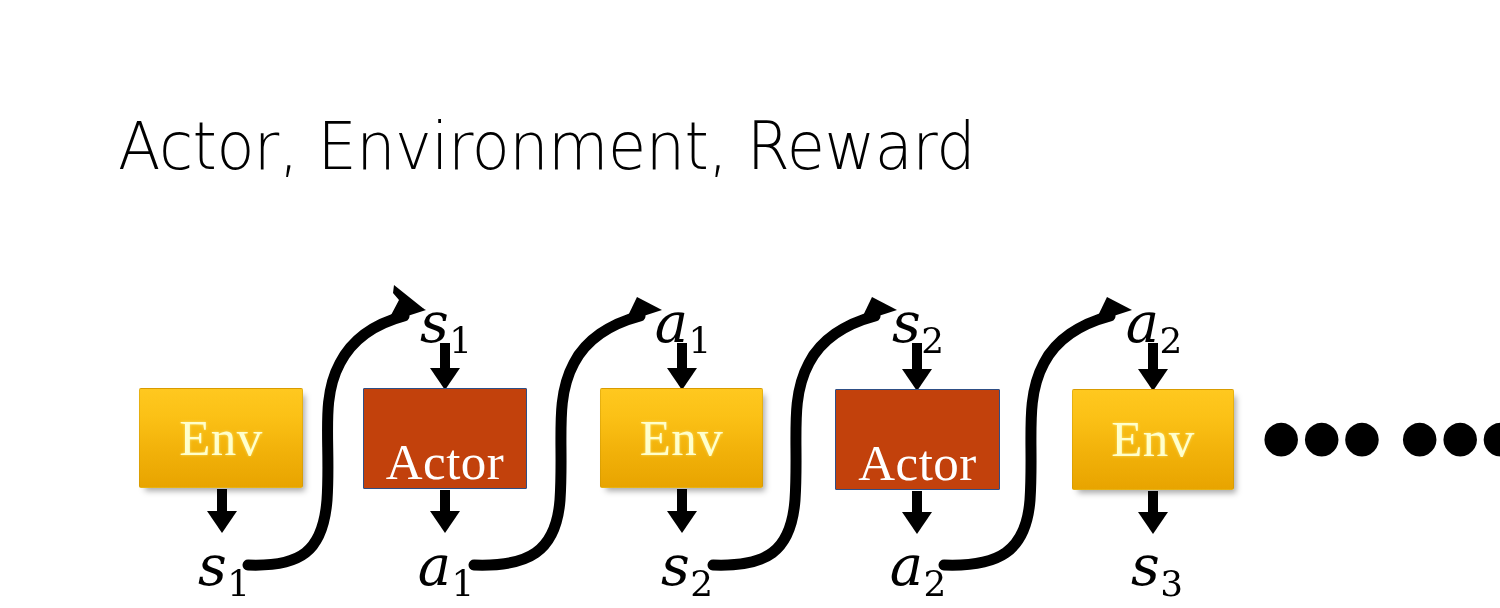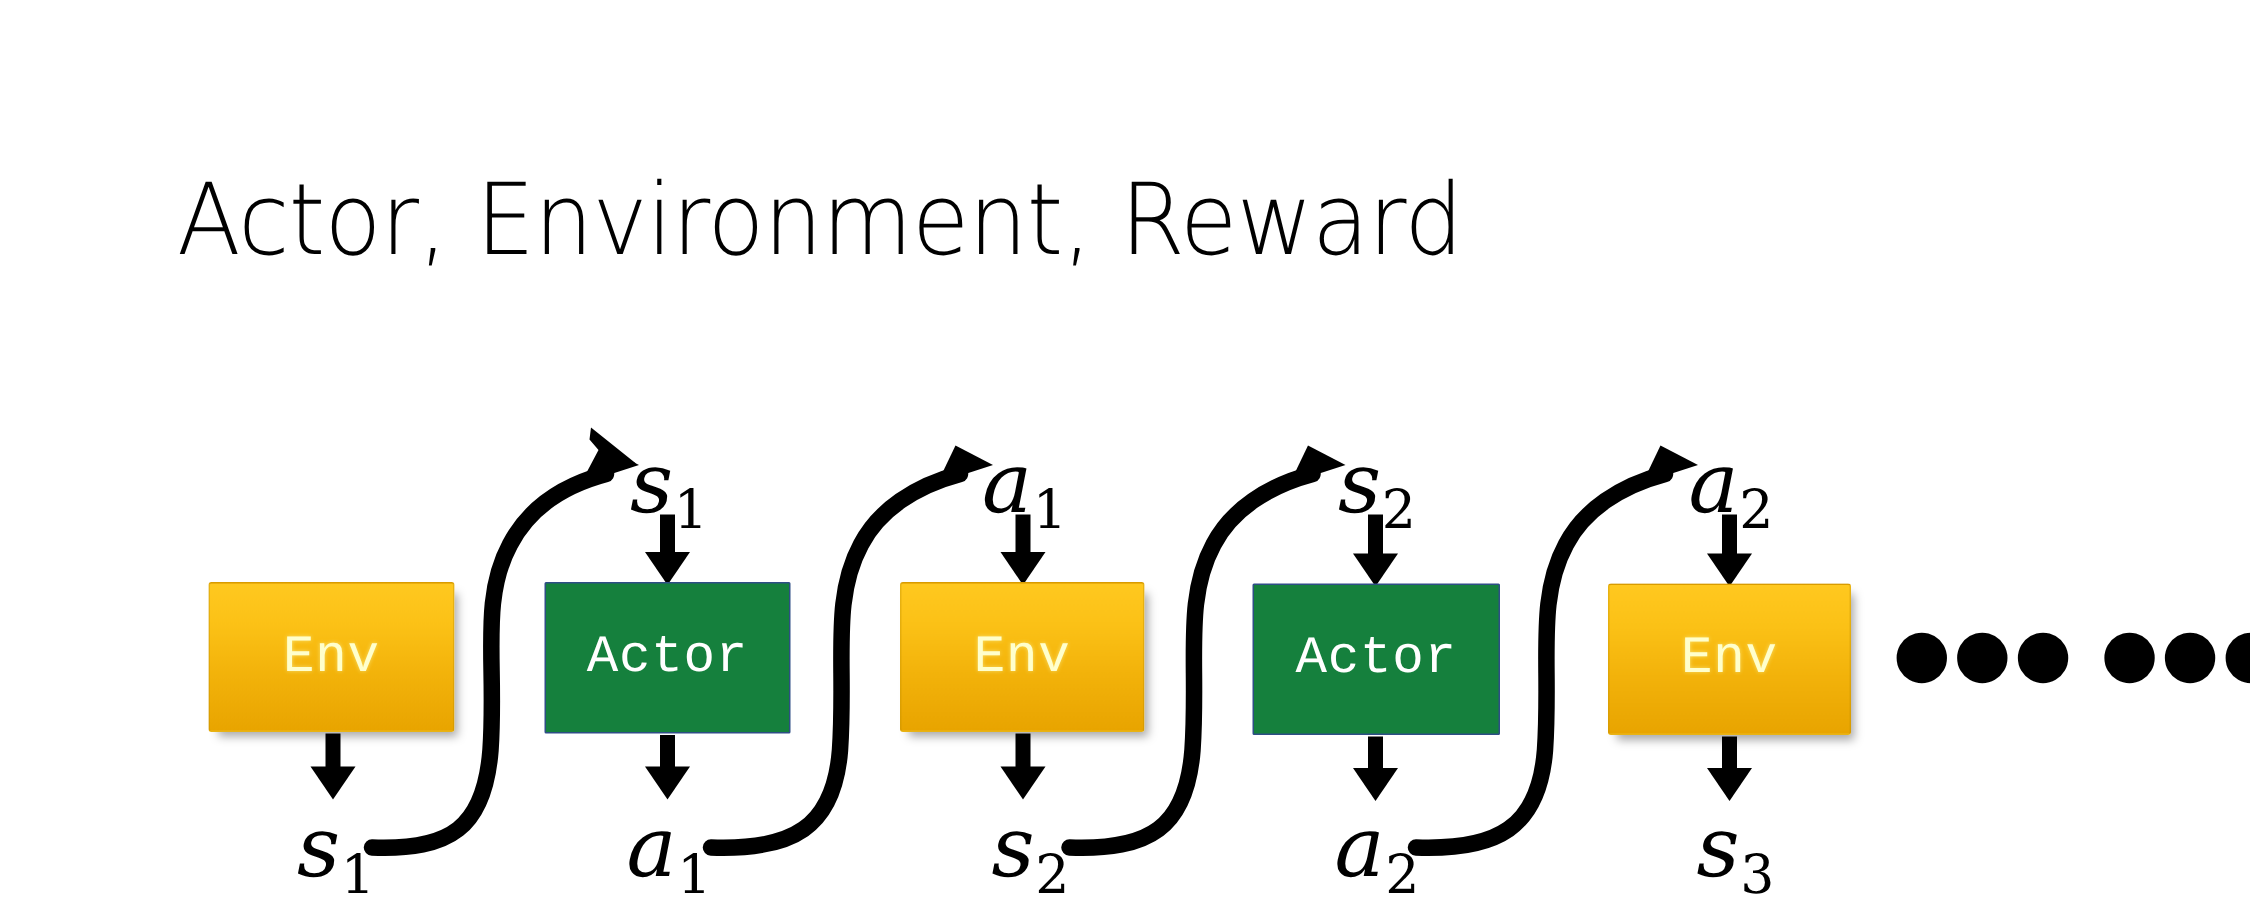--- a/index.html
+++ b/index.html
@@ -50,42 +50,43 @@
 
   
   .node-box {
     position: absolute;
     display: flex;
     align-items: center;
     justify-content: center;
     box-sizing: border-box;
   }
   .node-box .node-label {
-    font-family: Liberation Mono, monospace;
+    font-family: Liberation Serif, serif;
     font-weight: 400;
-    font-size: 35px;
+    font-size: 51px;
     line-height: 1;
     letter-spacing: 0.5px;
   }
 
   .node-env {
     background: linear-gradient(180deg, #FFC81F 0%, #FBC116 28%, #F2B20A 62%, #E8A400 100%);
     border: 1px solid rgba(190,140,0,0.35);
     border-radius: 2px;
     box-shadow: 4px 5px 6px -2px rgba(0,0,0,0.34);
   }
   .node-env .node-label {
     color: #FFFFCC;
     text-shadow: 0 0 3px rgba(255,255,180,0.55);
   }
 
   .node-actor {
-    background: #15803d;
+    background: #c2410c;
     border: 1.5px solid #2E4E85;
     border-radius: 1px;
+    align-items: flex-end;
   }
   .node-actor .node-label {
     color: #FFFFFF;
   }
 
   
   .math-label {
     position: absolute;
     font-family: "DejaVu Serif", serif;
     font-style: italic;

